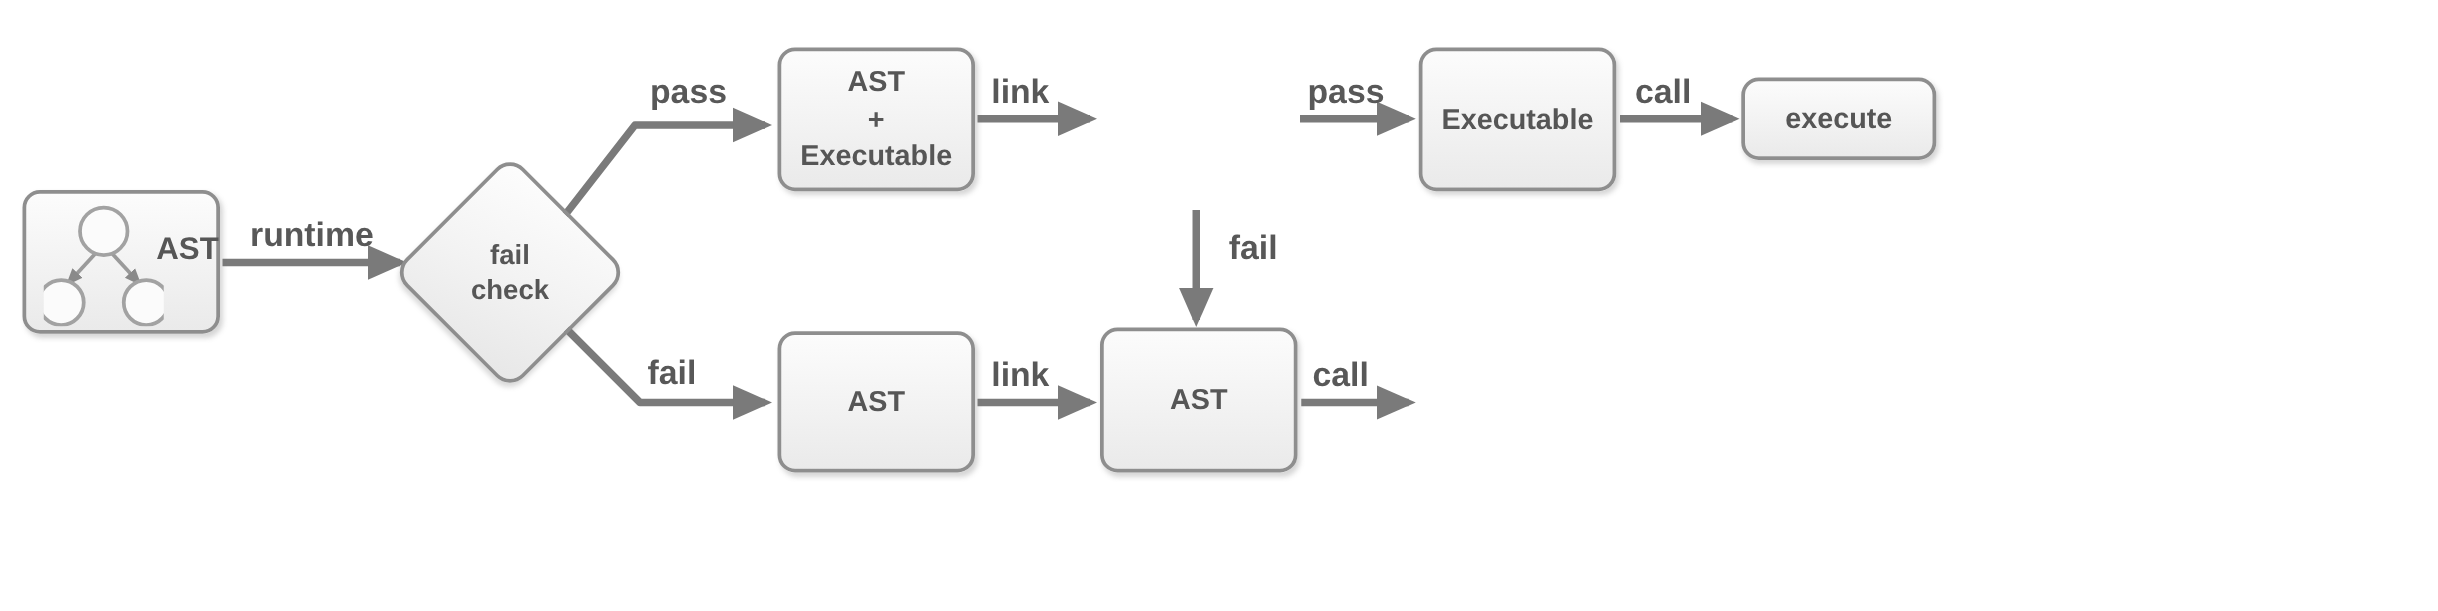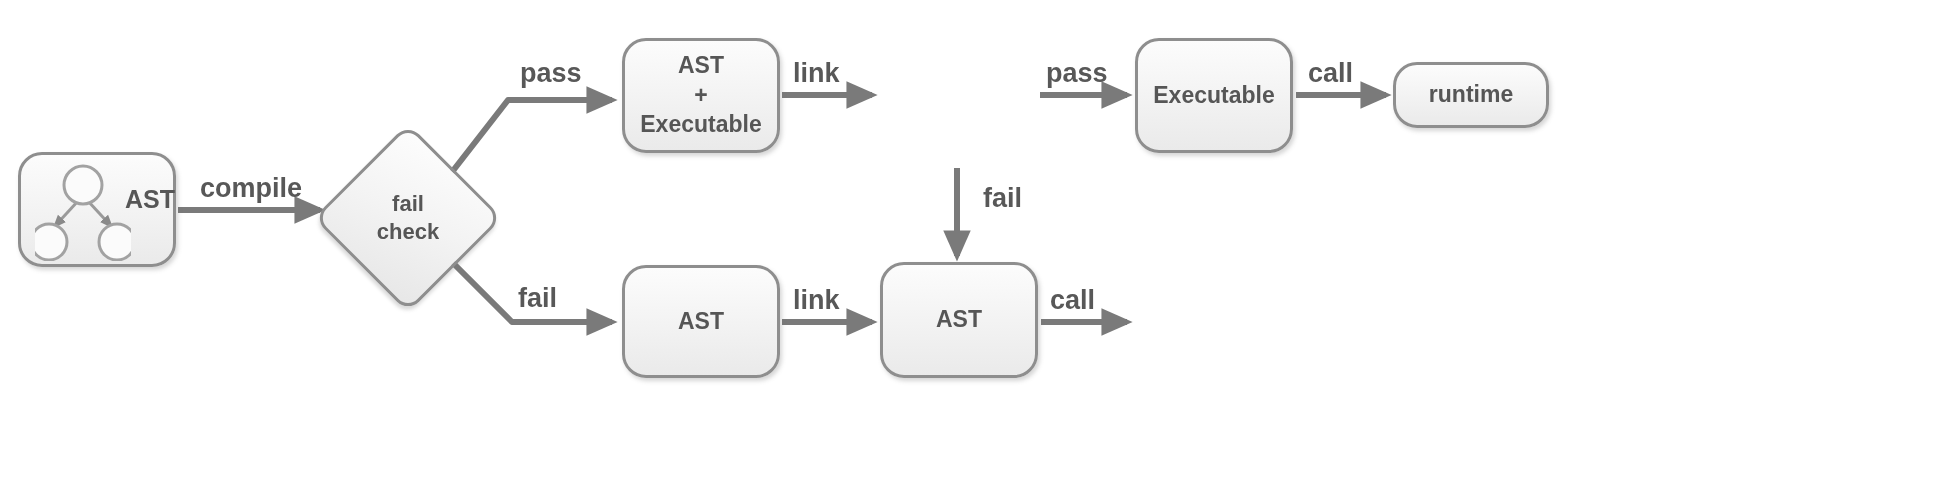--- a/index.html
+++ b/index.html
@@ -26,21 +26,21 @@
     box-sizing: border-box;
     display: flex;
     align-items: center;
     justify-content: center;
     text-align: center;
     color: #565656;
     font-weight: bold;
     font-size: 23px;
     line-height: 1.30;
     border: 3px solid #8e8e8e;
-    border-radius: 24px;
+    border-radius: 14px;
     background: linear-gradient(180deg, #fcfcfc 0%, #f4f4f4 45%, #eaeaea 100%);
     box-shadow: 2px 3px 4px rgba(120,120,120,0.30);
     z-index: 3;
   }
   .node-label { position: relative; z-index: 4; white-space: pre-line; }
 
   
   .diamond {
     position: absolute;
     z-index: 3;
@@ -167,33 +167,33 @@
 +
 Executable</span>
   </div>
 
 
   <div class="node" style="left:1135px; top:38px; width:158px; height:115px;">
     <span class="node-label">Executable</span>
   </div>
 
   <div class="node" style="left:1393px; top:62px; width:156px; height:66px;">
-    <span class="node-label">runtime</span>
+    <span class="node-label">execute</span>
   </div>
 
   <div class="node" style="left:622px; top:265px; width:158px; height:113px;">
     <span class="node-label">AST</span>
   </div>
 
   <div class="node" style="left:880px; top:262px; width:158px; height:116px;">
     <span class="node-label">AST</span>
   </div>
 
 
-  <span class="edge-label" style="left:200px; top:173px;">compile</span>
+  <span class="edge-label" style="left:200px; top:173px;">runtime</span>
 
   <span class="edge-label" style="left:520px; top:58px;">pass</span>
 
   <span class="edge-label" style="left:793px; top:58px;">link</span>
 
   <span class="edge-label" style="left:1046px; top:58px;">pass</span>
 
   <span class="edge-label" style="left:1308px; top:58px;">call</span>
 
   <span class="edge-label" style="left:983px; top:183px;">fail</span>

